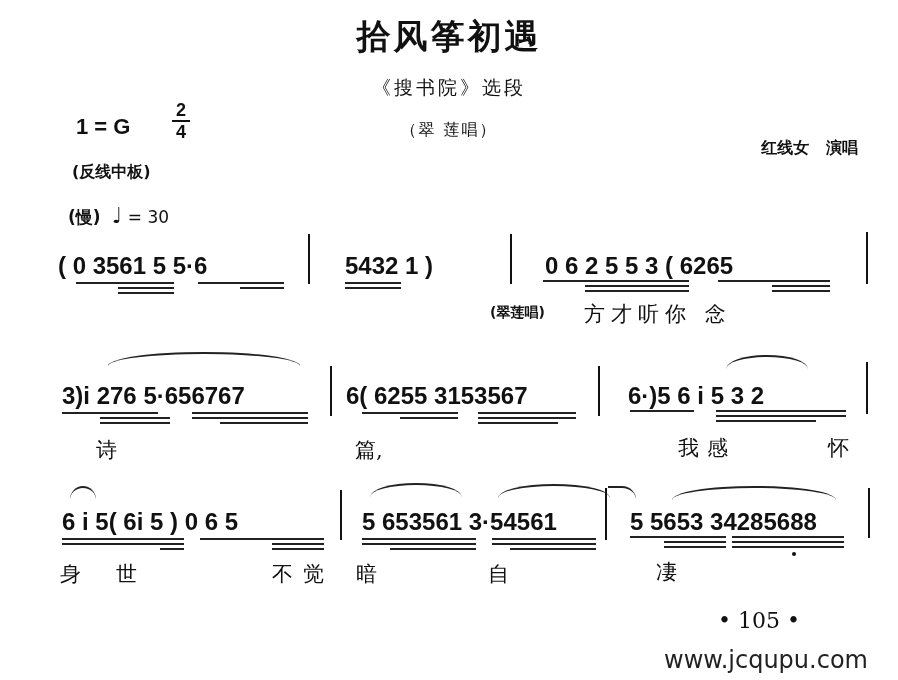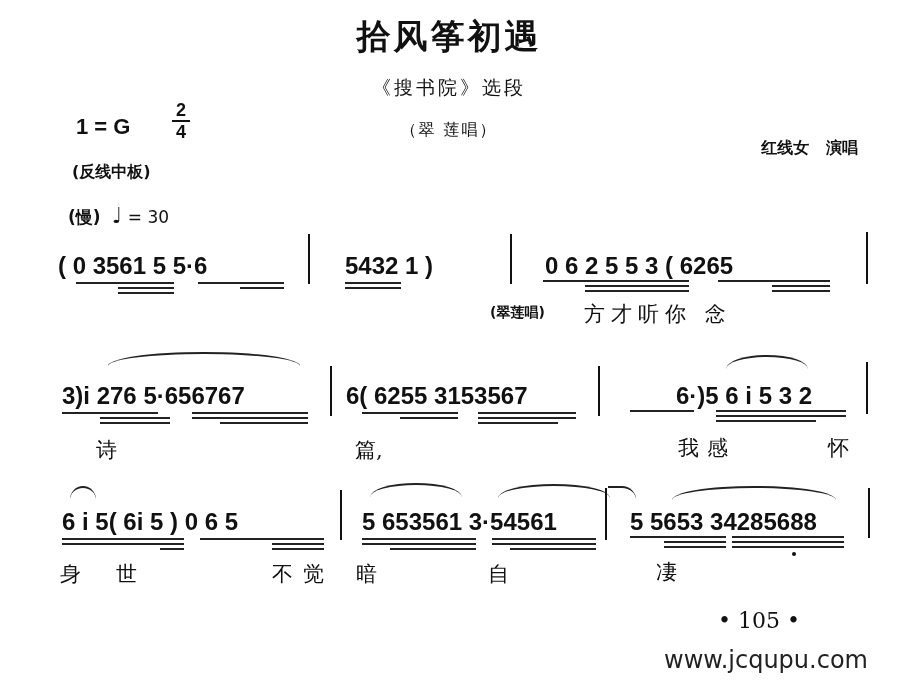--- a/index.html
+++ b/index.html
@@ -78,21 +78,21 @@
   <div class="abs lyric" style="left:570px;top:300px;letter-spacing:6px;margin-left:14px;">方才听你 念</div>
 </div>
 
 <div>
   <div class="slur" style="left:108px;top:352px;width:192px;"></div>
   <div class="slur" style="left:726px;top:355px;width:82px;"></div>
   <div class="abs notes" style="left:62px;top:382px;">3)i  276  5·656767</div>
   <div class="bar" style="left:330px;top:366px;height:50px;"></div>
   <div class="abs notes" style="left:346px;top:382px;">6( 6255  3153567</div>
   <div class="bar" style="left:598px;top:366px;height:50px;"></div>
-  <div class="abs notes" style="left:628px;top:382px;margin-left:48px;">6·)5  6 i 5 3 2</div>
+  <div class="abs notes" style="left:628px;top:382px;">6·)5  6 i 5 3 2</div>
   <div class="bar" style="left:866px;top:362px;height:52px;"></div>
 
   <div class="ul" style="left:62px;top:412px;width:96px;"></div>
   <div class="ul" style="left:100px;top:417px;width:70px;"></div>
   <div class="ul" style="left:100px;top:422px;width:70px;"></div>
   <div class="ul" style="left:192px;top:412px;width:116px;"></div>
   <div class="ul" style="left:192px;top:417px;width:116px;"></div>
   <div class="ul" style="left:220px;top:422px;width:88px;"></div>
   <div class="ul" style="left:362px;top:412px;width:96px;"></div>
   <div class="ul" style="left:400px;top:417px;width:58px;"></div>

